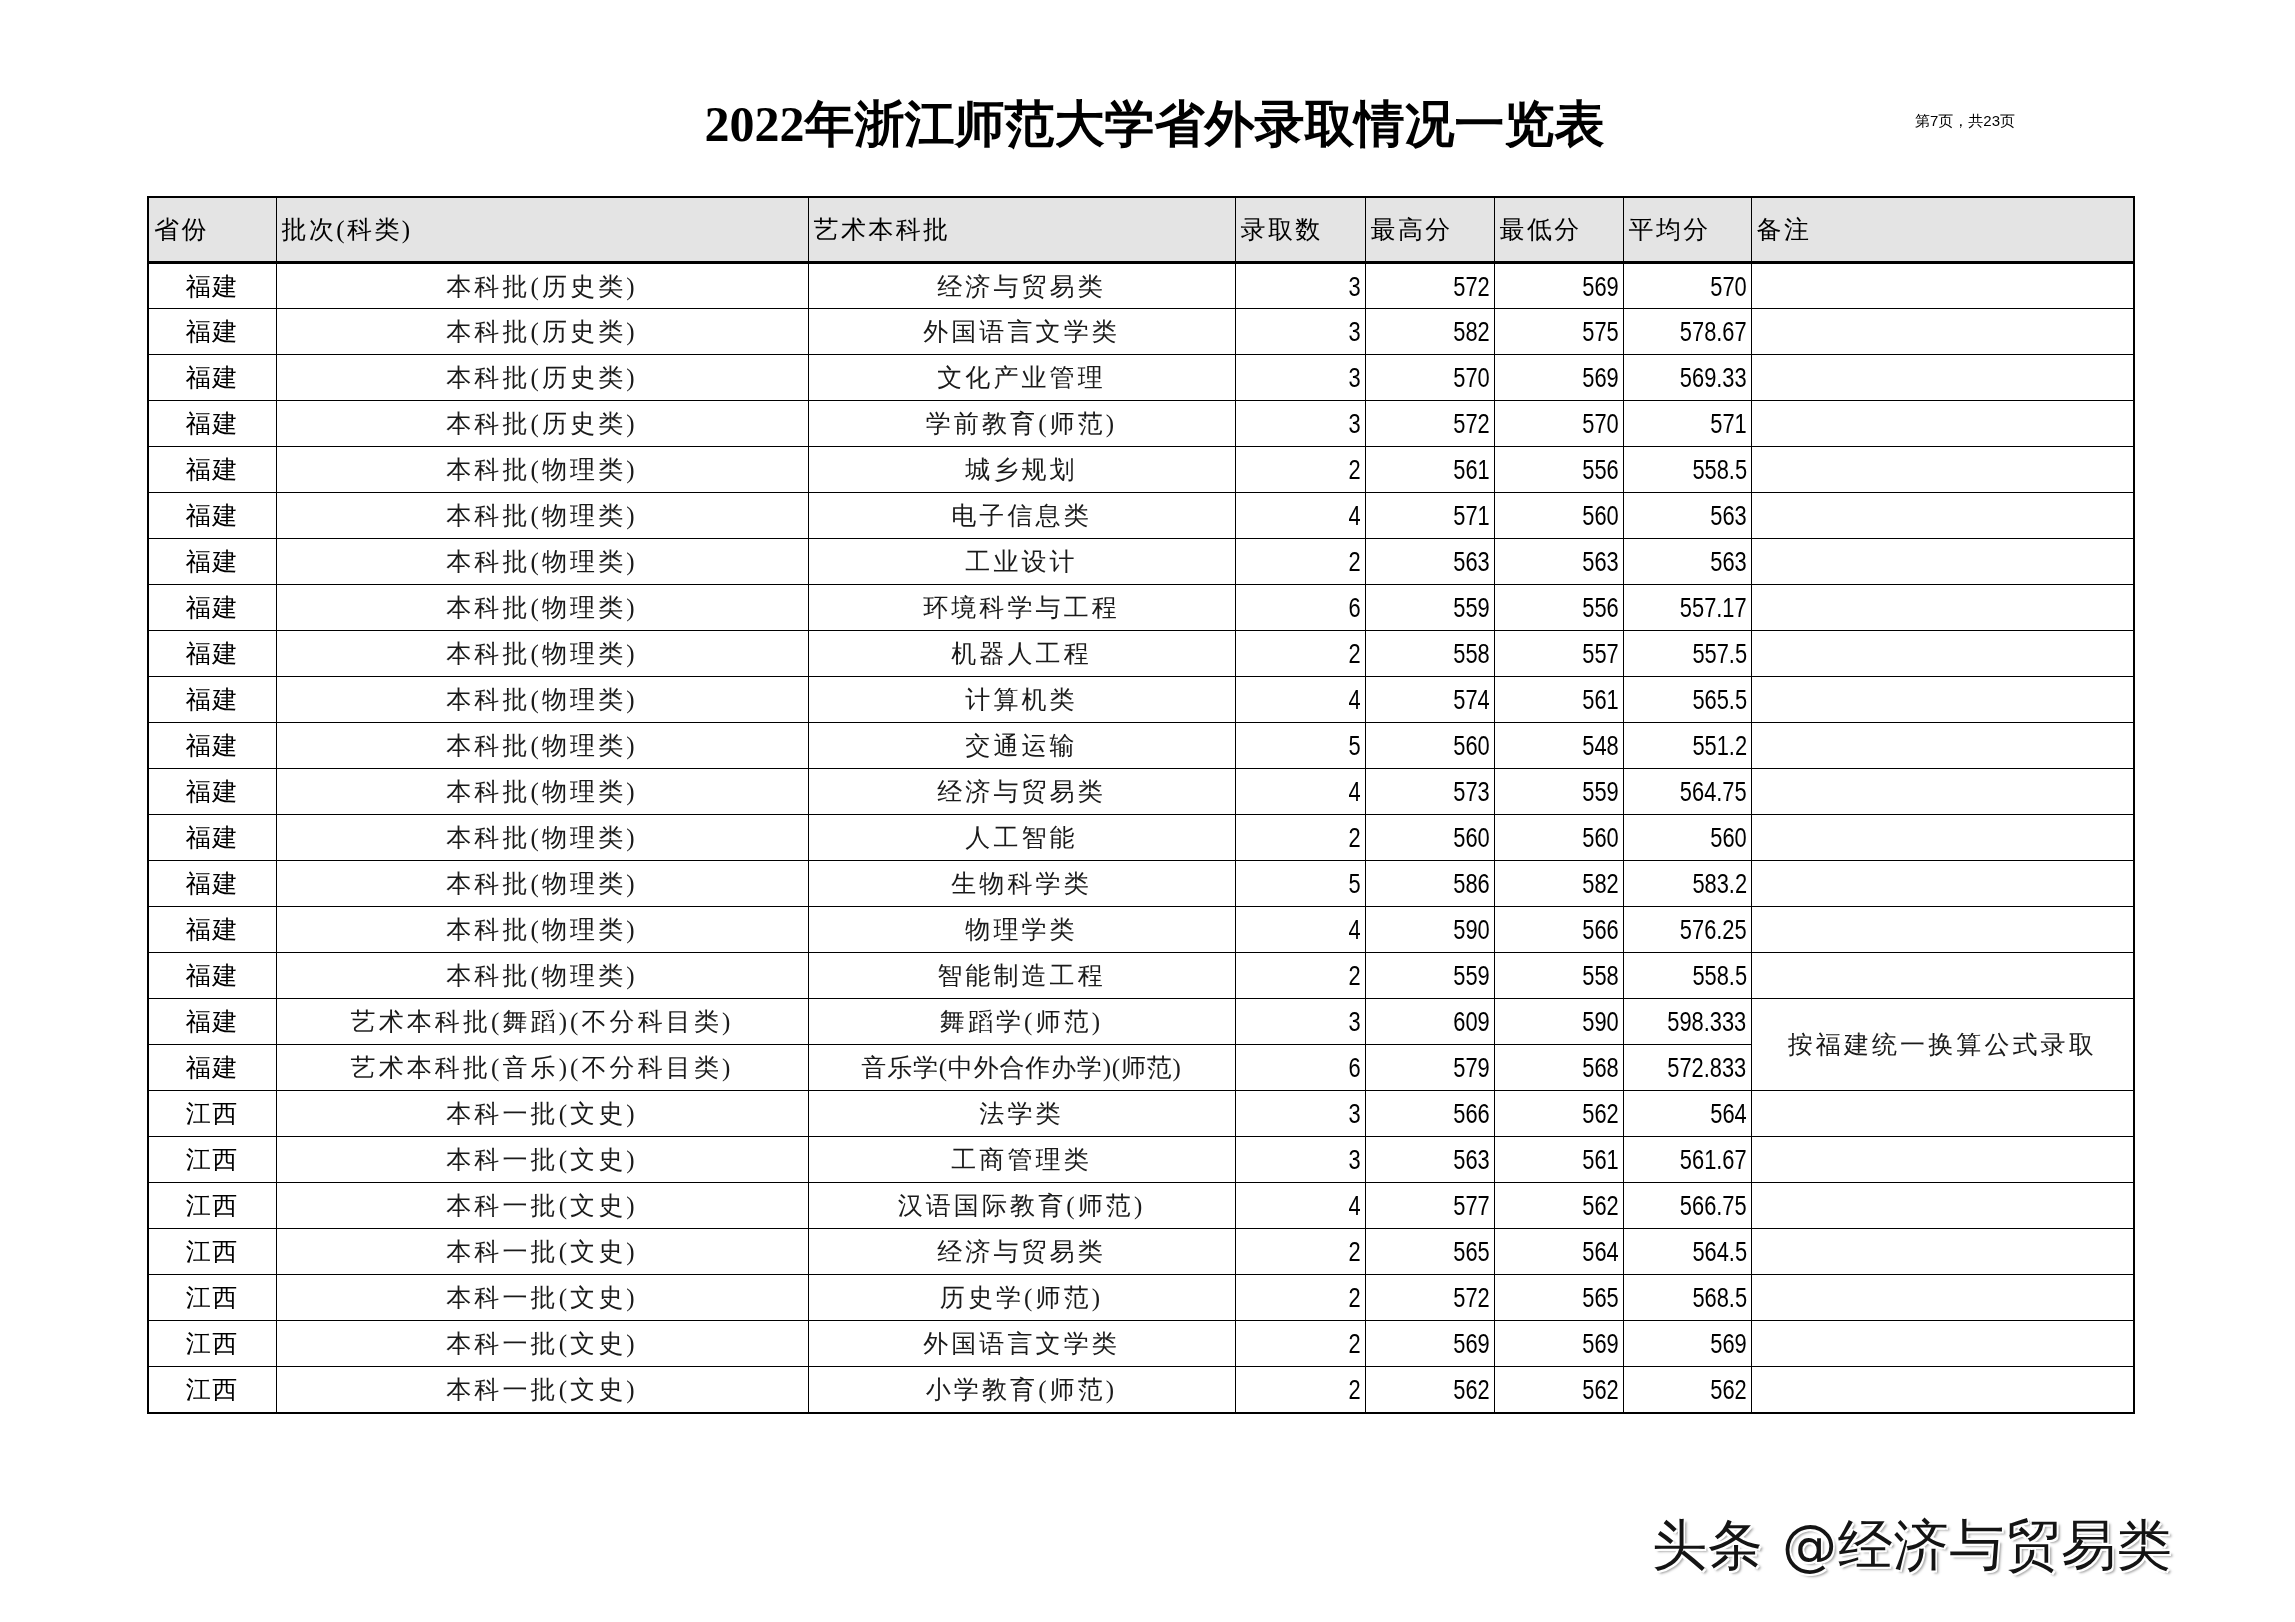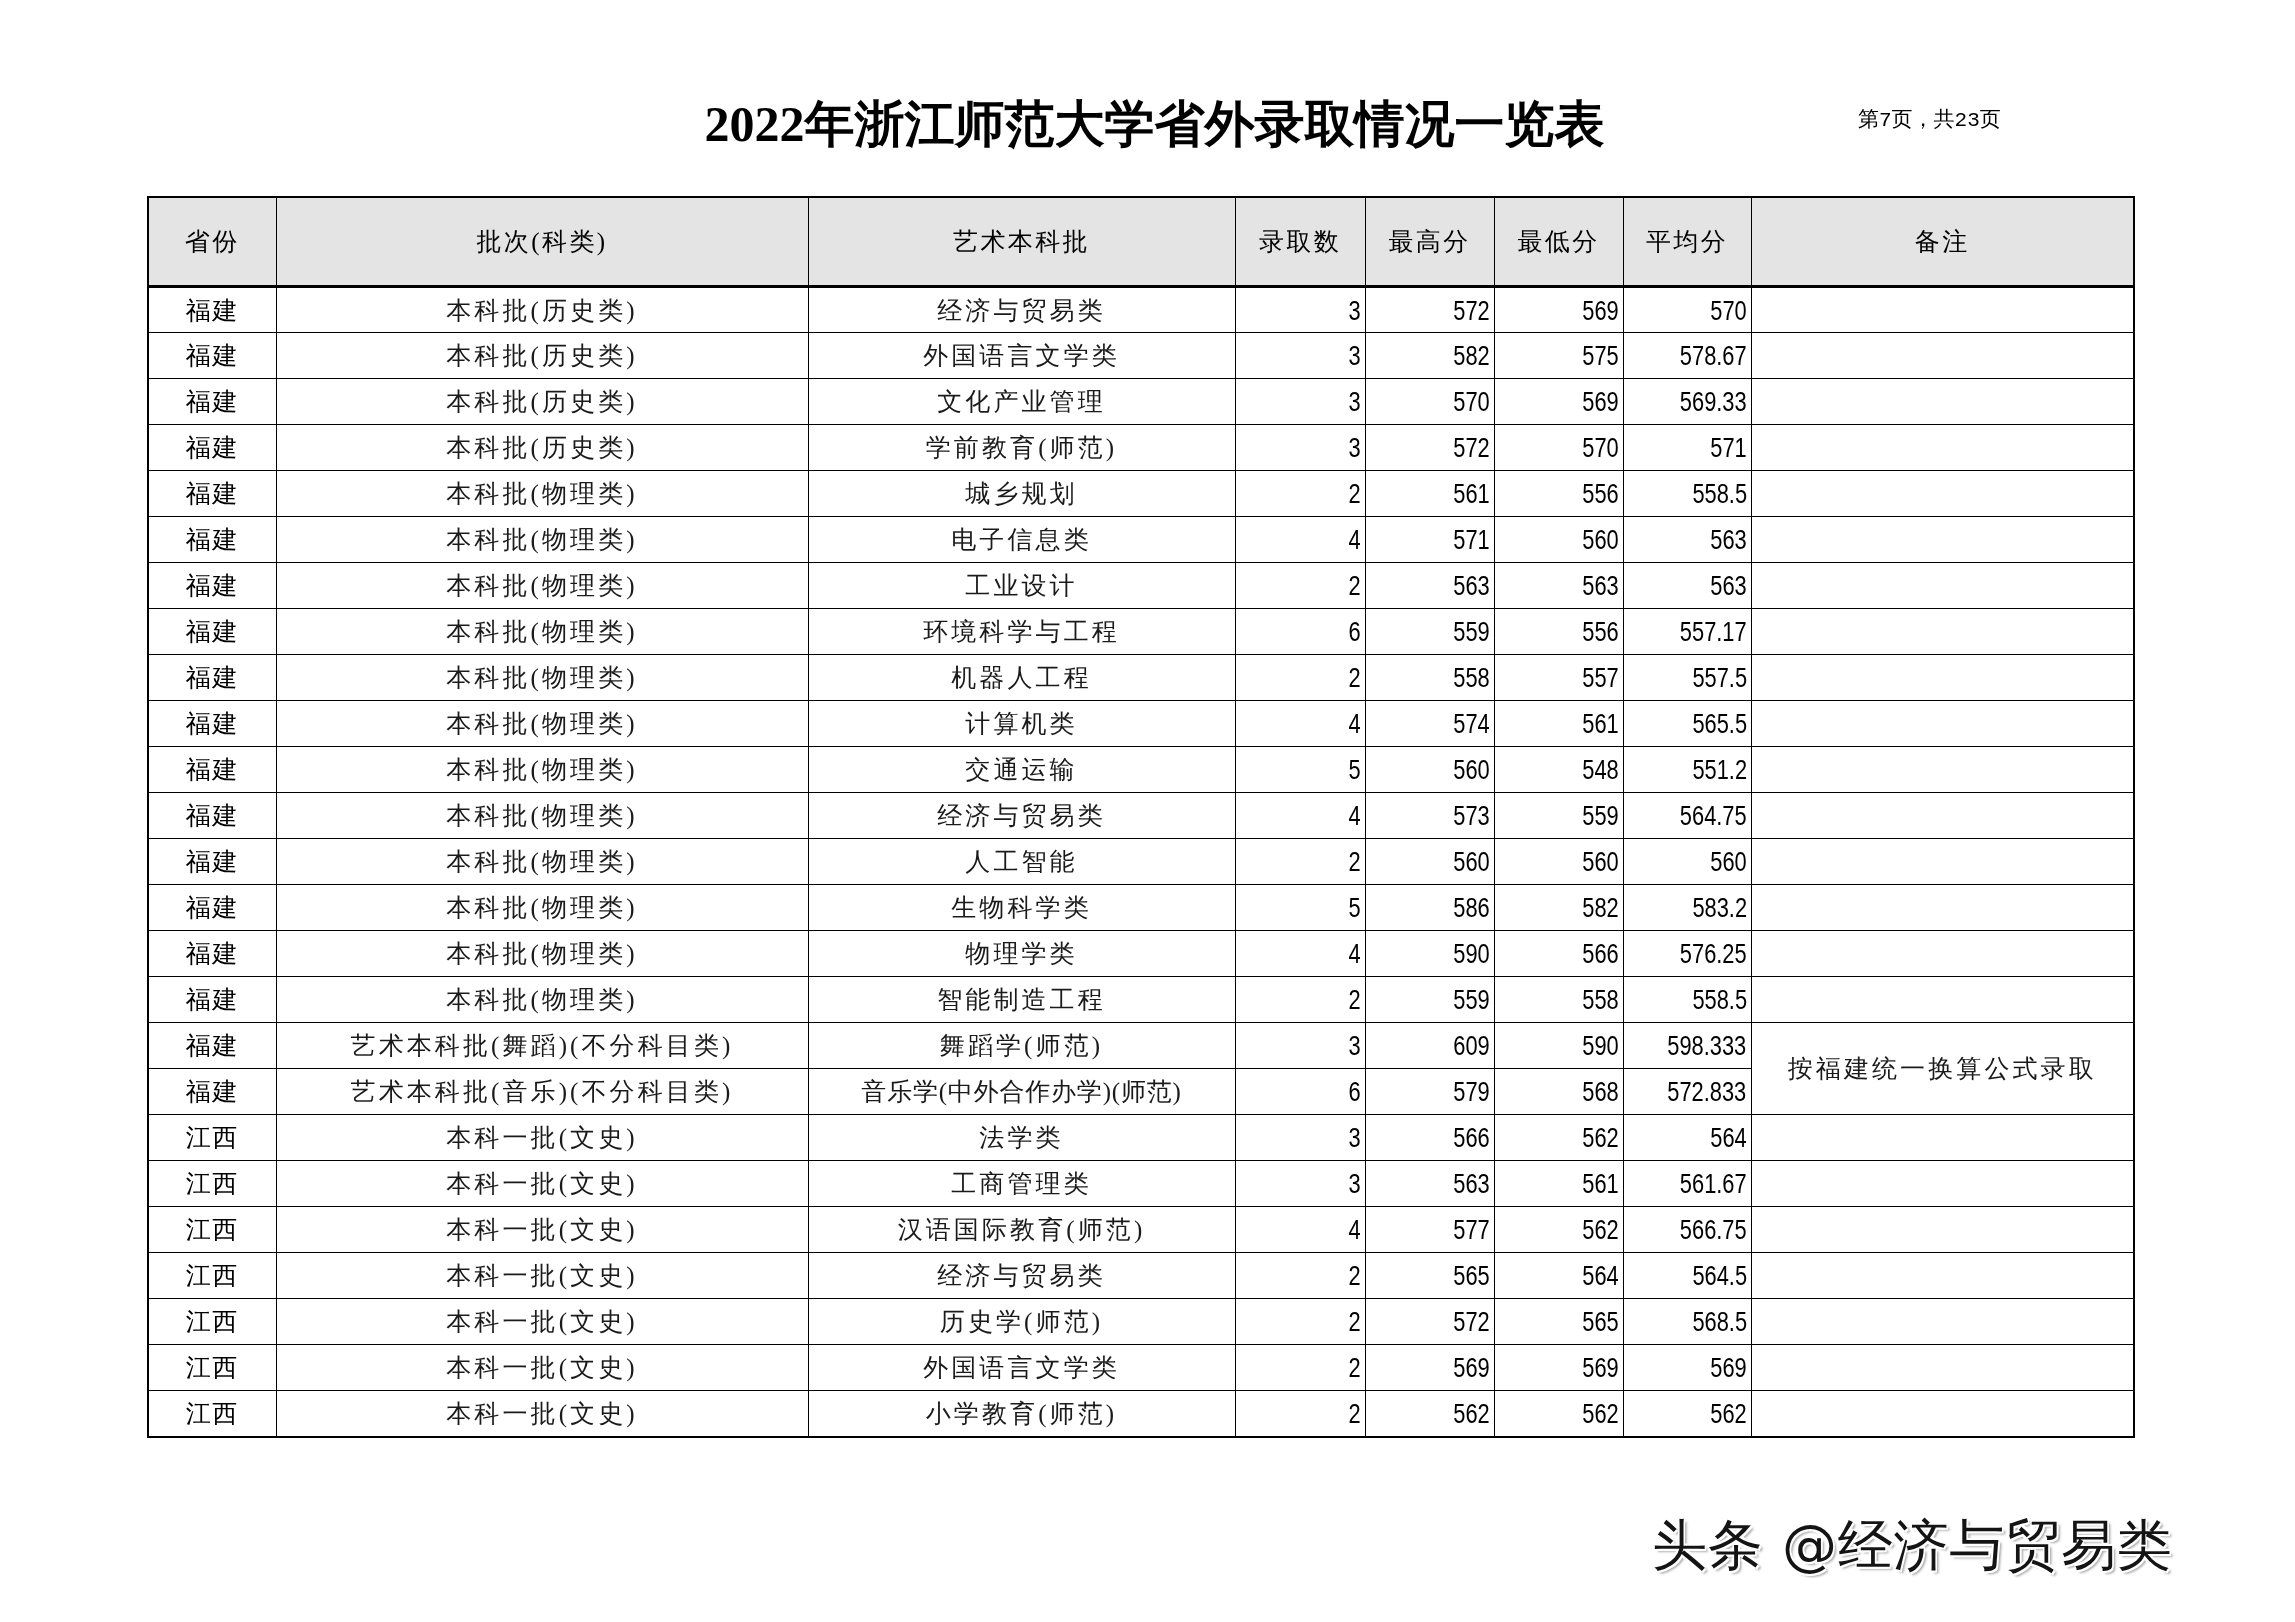--- a/index.html
+++ b/index.html
@@ -9,35 +9,35 @@
       font-family: "Liberation Serif", "DejaVu Serif", serif;
       color: #111111;
     }
     .doc-title {
       position: absolute; top: 91px; left: 0; width: 2309px;
       text-align: center; white-space: nowrap;
       font-family: "Liberation Serif", "DejaVu Serif", serif;
       font-weight: bold; font-size: 50px; line-height: 66px; color: #000;
     }
     .page-indicator {
-      position: absolute; top: 105px; left: 1858px; white-space: nowrap;
-      font-family: Liberation Mono, monospace;
-      font-size: 21px; line-height: 31px; color: #000;
+      position: absolute; top: 105px; left: 1915px; white-space: nowrap;
+      font-family: Liberation Sans, sans-serif;
+      font-size: 15px; line-height: 31px; color: #000;
     }
     table.admissions {
       position: absolute; left: 147px; top: 196px;
       width: 1985px; table-layout: fixed;
       border-collapse: collapse; border: 2.4px solid #000;
     }
     table.admissions th {
       height: 53px; background: #e4e4e4;
       border: 1.6px solid #000; border-bottom: 3.1px solid #000;
       font-family: "Liberation Serif", "DejaVu Serif", serif;
       font-weight: normal; font-size: 25px; letter-spacing: 2.4px;
-      color: #000; padding: 17px; text-align: center; vertical-align: middle;
+      color: #000; padding: 5px; text-align: left; vertical-align: middle;
     }
     table.admissions tr.r { height: 46px; padding-left: 12px; }
     table.admissions td {
       border: 1.6px solid #000; padding: 0;
       font-family: "Liberation Serif", "DejaVu Serif", serif;
       font-size: 25px; letter-spacing: 3.1px; color: #1a1a1a;
       text-align: center; vertical-align: middle; white-space: nowrap; overflow: hidden;
     }
     table.admissions td.prov { color: #000; letter-spacing: 1.6px; }
     table.admissions td.n {

